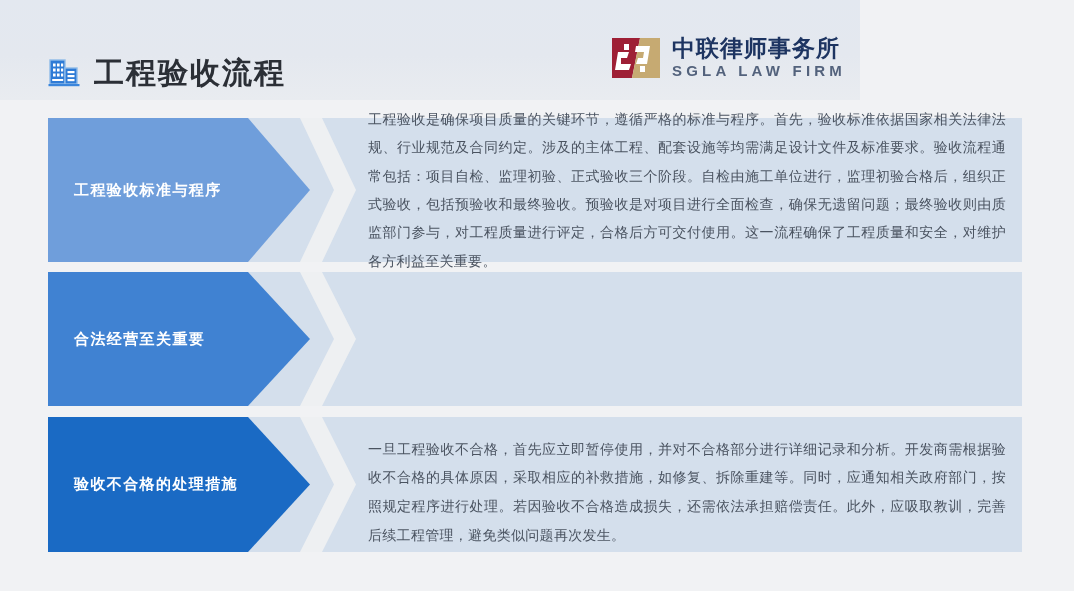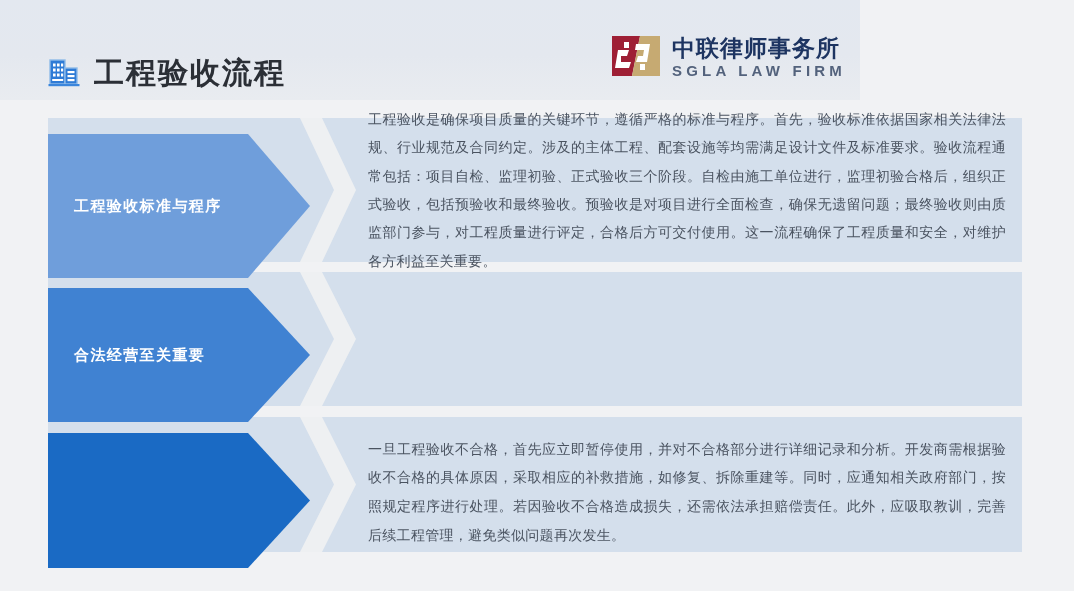--- a/index.html
+++ b/index.html
@@ -55,21 +55,21 @@
     line-height: 1;
     white-space: nowrap;
   }
 
   
   .logo {
     position: absolute;
     right: 14px;
     top: 36px;
     display: flex;
-    align-items: flex-start;
+    align-items: center;
     gap: 12px;
   }
 
   .logo-mark {
     width: 48px;
     height: 40px;
     display: block;
   }
 
   .logo-text {
@@ -123,21 +123,21 @@
     top: 0;
     width: 100%;
     height: 100%;
     background: #d4dfec;
   }
 
   
   .chevron {
     position: absolute;
     left: 0;
-    top: 16px;
+    top: 0;
     width: 262px;
     height: 100%;
     display: flex;
     align-items: center;
     z-index: 3;
   }
 
   .chevron-shape {
     position: absolute;
     left: 0;
@@ -291,20 +291,21 @@
       <div class="notch">
         <svg width="100%" height="100%" viewBox="0 0 56 135" preserveAspectRatio="none" xmlns="http://www.w3.org/2000/svg">
           <polygon points="0,0 22,0 56,67.5 22,135 0,135 34,67.5" fill="#eef0f2"></polygon>
         </svg>
       </div>
 
       <div class="chevron">
         <svg class="chevron-shape" viewBox="0 0 262 135" preserveAspectRatio="none" xmlns="http://www.w3.org/2000/svg">
           <polygon points="0,0 200,0 262,67.5 200,135 0,135" fill="#1a6ac4"></polygon>
         </svg>
+        <span class="chevron-label">验收不合格的处理措施</span>
       </div>
 
       <div class="body-text">
         <p>一旦工程验收不合格，首先应立即暂停使用，并对不合格部分进行详细记录和分析。开发商需根据验收不合格的具体原因，采取相应的补救措施，如修复、拆除重建等。同时，应通知相关政府部门，按照规定程序进行处理。若因验收不合格造成损失，还需依法承担赔偿责任。此外，应吸取教训，完善后续工程管理，避免类似问题再次发生。</p>
       </div>
     </div>
 
   </div>
 
 </div>

